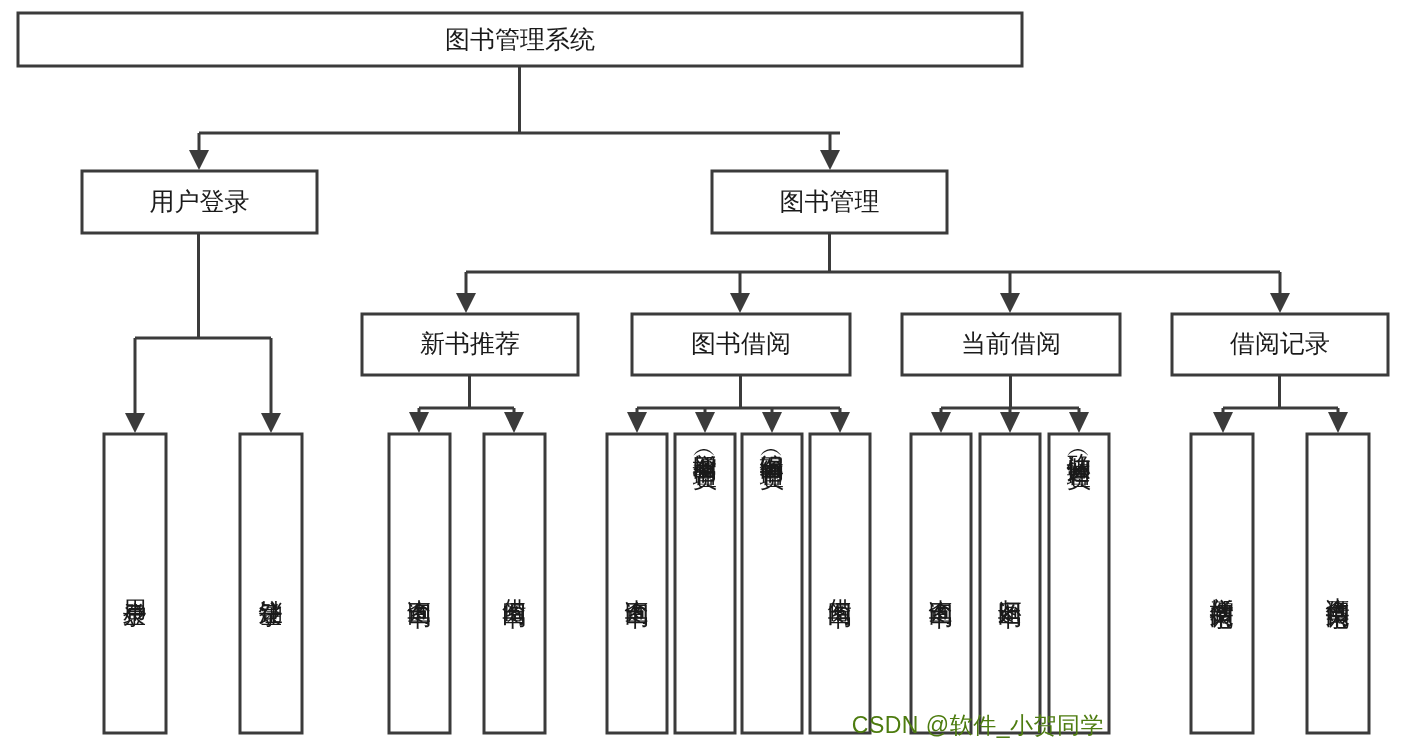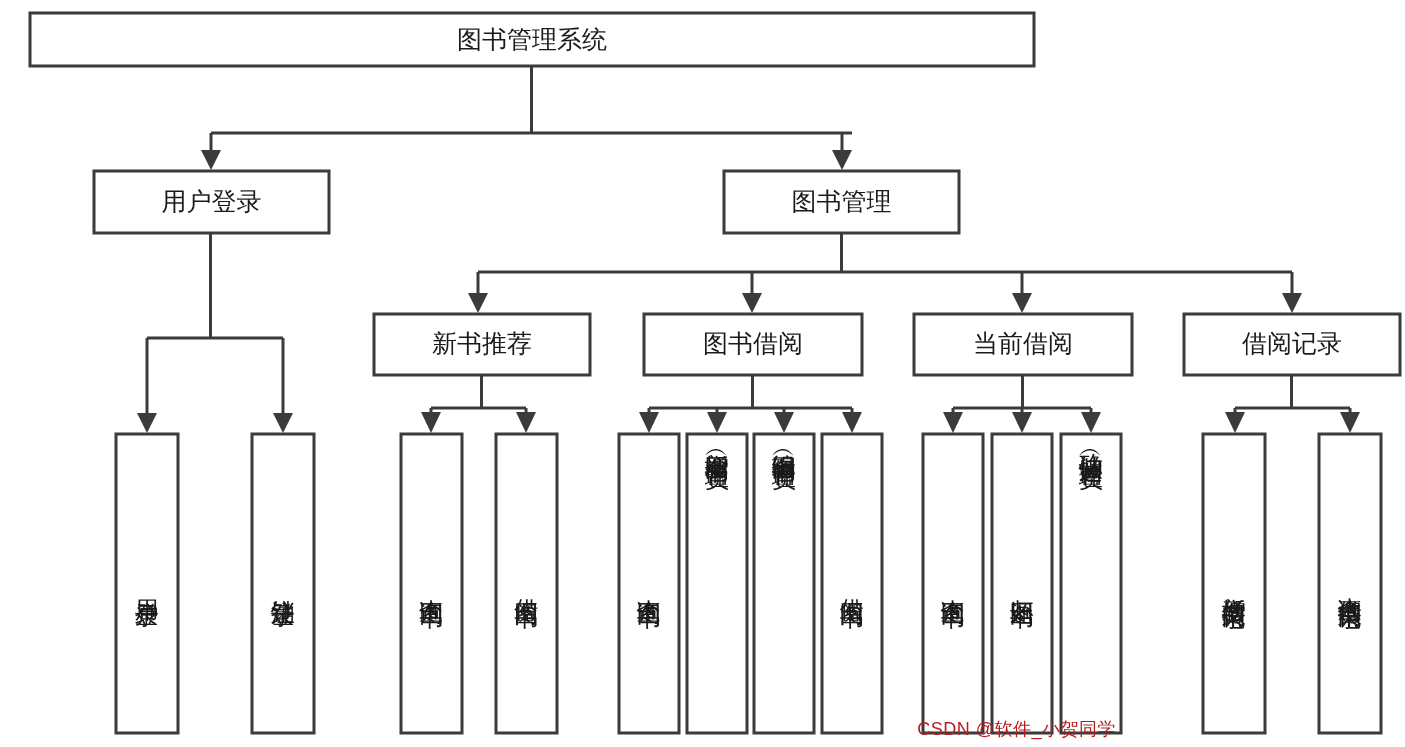--- a/index.html
+++ b/index.html
@@ -9,21 +9,21 @@
   }
   body {
     width: 1405px;
     height: 747px;
     font-family: "Liberation Sans", "DejaVu Sans", sans-serif;
     overflow: hidden;
     position: relative;
   }
   #diagram-root {
     position: absolute;
-    left: 12px;
+    left: 0;
     top: 0;
     width: 1114px;
     height: 747px;
   }
   svg.flow {
     display: block;
     width: 1405px;
     height: 747px;
   }
   .node-rect {
@@ -66,22 +66,22 @@
     line-height: 1.14;
     color: #1a1a1a;
     letter-spacing: 2px;
     white-space: nowrap;
   }
   .watermark {
     position: absolute;
     right: 10px;
     bottom: 6px;
     font-family: "Liberation Sans", "DejaVu Sans", sans-serif;
-    font-size: 18px;
-    color: #b91c1c;
+    font-size: 23px;
+    color: #4d7c0f;
     letter-spacing: 0.5px;
     white-space: nowrap;
   }
 </style>
 </head>
 <body>
 
 <div id="diagram-root">
 
   <svg class="flow" viewBox="0 0 1405 747" xmlns="http://www.w3.org/2000/svg">

